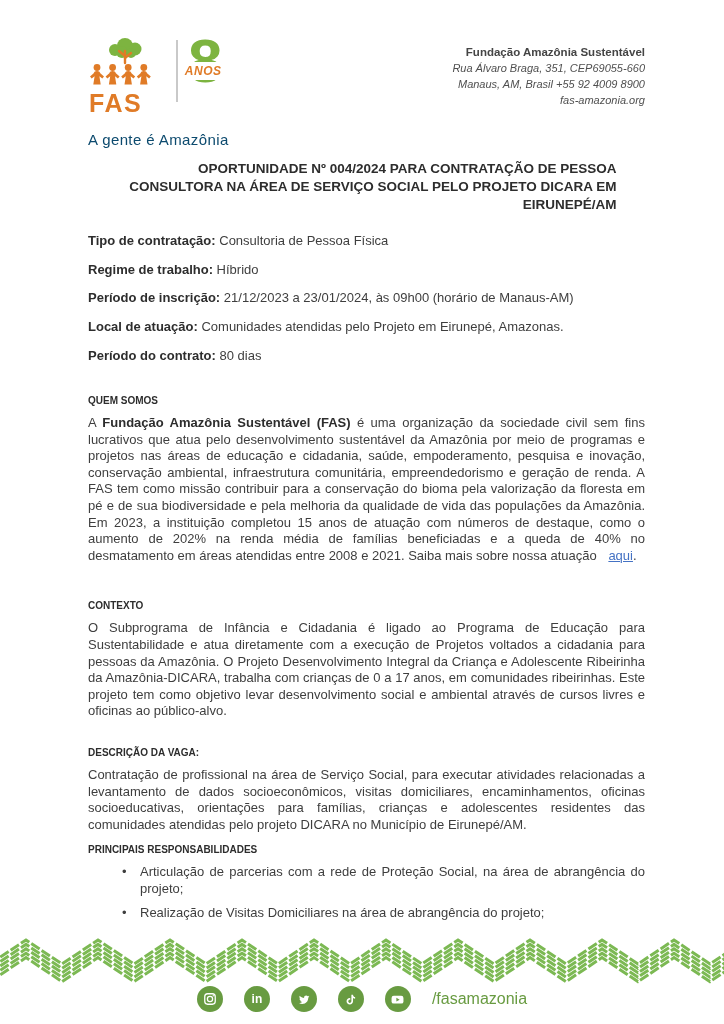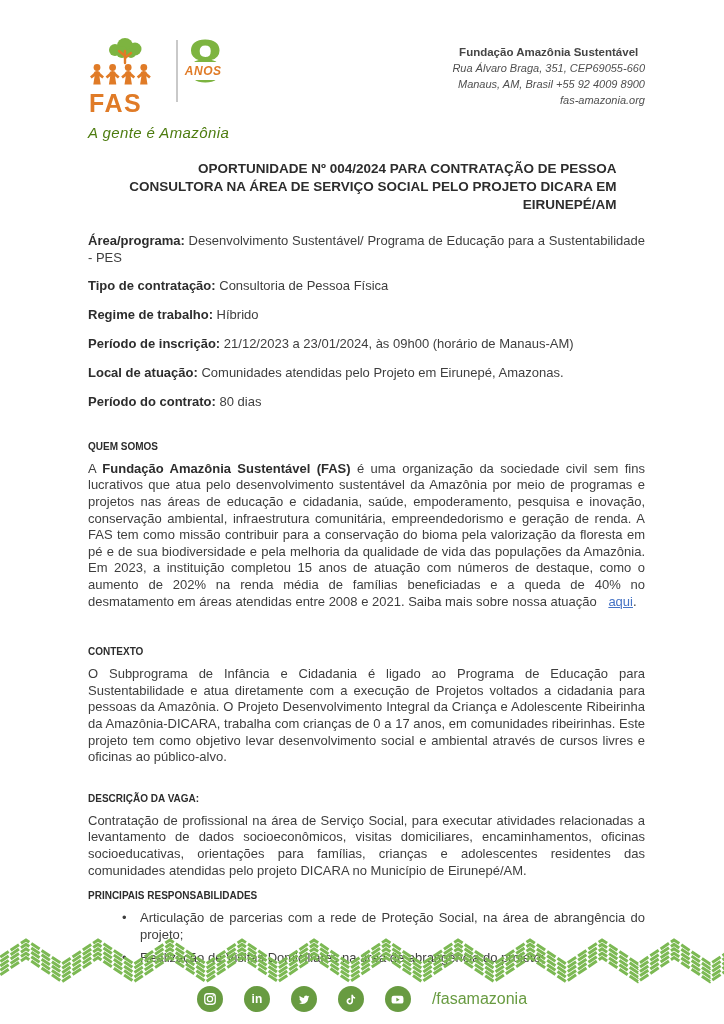--- a/index.html
+++ b/index.html
@@ -17,23 +17,23 @@
   .logo-divider{width:2px;height:62px;background:#c9c9c9;margin:4px 10px 0 10px;}
   .anos-mark{position:relative;margin-top:-6px;}
   .anos-num{
     font-size:62px;font-weight:800;color:#7db440;line-height:1;
     letter-spacing:-4px;display:inline-block;
   }
   .anos-badge{
     position:absolute;right:-6px;top:32px;background:#ffffff;color:#e07b27;
     font-size:12px;font-weight:bold;padding:2px 3px;border-radius:3px;letter-spacing:.5px;font-style:italic;
   }
-  .tagline{color:#4d7c0f;font-size:15px;margin-top:6px;letter-spacing:.4px;font-style:italic;}
+  .tagline{color:#0c4a6e;font-size:15px;margin-top:13px;letter-spacing:.4px;}
   .org-info{text-align:right;font-size:11px;color:#4f4f4f;line-height:1.45;padding-top:8px;}
-  .org-name{font-weight:bold;font-style:normal;color:#454545;font-size:11.5px;text-align:center;}
+  .org-name{font-weight:bold;font-style:normal;color:#454545;font-size:11.5px;}
   .org-line{font-style:italic;}
 
   
   .doc-title{
     max-width:500px;margin:24px auto 0 auto;text-align:right;
     font-size:13.5px;font-weight:bold;color:#2d2d2d;line-height:1.35;
   }
 
   
   .fields{margin-top:18px;}
@@ -130,21 +130,20 @@
       <div class="org-name">Fundação Amazônia Sustentável</div>
       <div class="org-line">Rua Álvaro Braga, 351, CEP69055-660</div>
       <div class="org-line">Manaus, AM, Brasil +55 92 4009 8900</div>
       <div class="org-line">fas-amazonia.org</div>
     </div>
   </div>
 
   <div class="doc-title">OPORTUNIDADE Nº 004/2024 PARA CONTRATAÇÃO DE PESSOA CONSULTORA NA ÁREA DE SERVIÇO SOCIAL PELO PROJETO DICARA EM EIRUNEPÉ/AM</div>
 
   <div class="fields">
-    <p class="field"><b>Área/programa:</b> <span>Desenvolvimento Sustentável/ Programa de Educação para a Sustentabilidade - PES</span></p>
     <p class="field"><b>Tipo de contratação:</b> <span>Consultoria de Pessoa Física</span></p>
     <p class="field"><b>Regime de trabalho:</b> <span>Híbrido</span></p>
     <p class="field"><b>Período de inscrição:</b> <span>21/12/2023 a 23/01/2024, às 09h00 (horário de Manaus-AM)</span></p>
     <p class="field"><b>Local de atuação:</b> <span>Comunidades atendidas pelo Projeto em Eirunepé, Amazonas.</span></p>
     <p class="field"><b>Período do contrato:</b> <span>80 dias</span></p>
   </div>
 
   <div class="sec-quem">
     <div class="sec-heading">QUEM SOMOS</div>
     <p class="para"><span>A </span><b>Fundação Amazônia Sustentável (FAS)</b><span> é uma organização da sociedade civil sem fins lucrativos que atua pelo desenvolvimento sustentável da Amazônia por meio de programas e projetos nas áreas de educação e cidadania, saúde, empoderamento, pesquisa e inovação, conservação ambiental, infraestrutura comunitária, empreendedorismo e geração de renda. A FAS tem como missão contribuir para a conservação do bioma pela valorização da floresta em pé e de sua biodiversidade e pela melhoria da qualidade de vida das populações da Amazônia. Em 2023, a instituição completou 15 anos de atuação com números de destaque, como o aumento de 202% na renda média de famílias beneficiadas e a queda de 40% no desmatamento em áreas atendidas entre 2008 e 2021. Saiba mais sobre nossa atuação </span><a class="inline-link">aqui</a><span>.</span></p>

